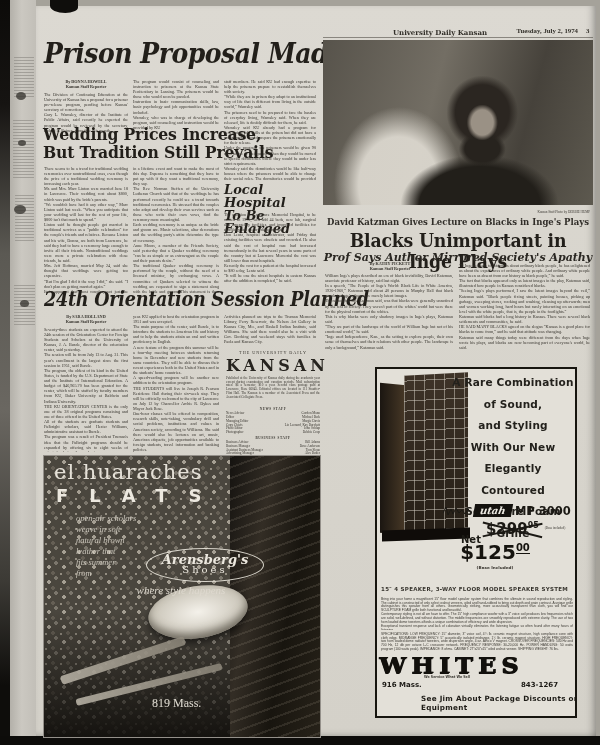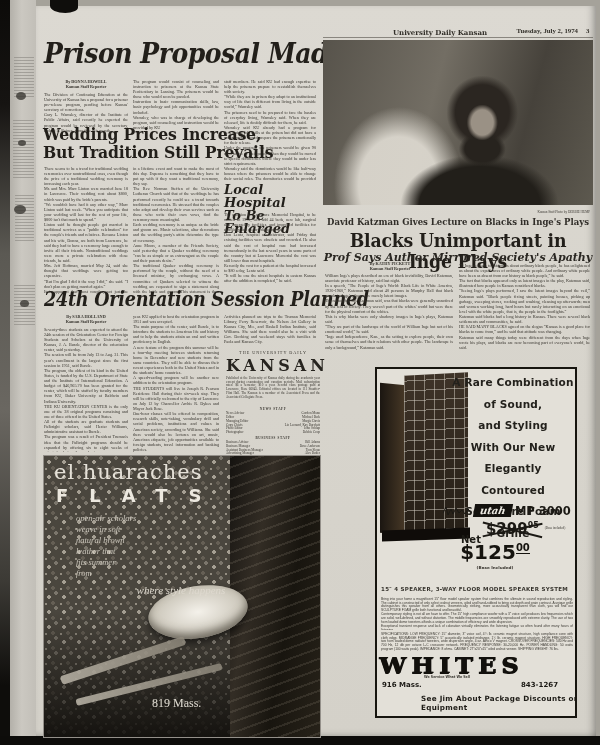--- a/index.html
+++ b/index.html
@@ -338,20 +338,24 @@
     <div class="shoe-title">el huaraches</div>
     <div class="shoe-sub">FLATS</div>
     <div class="shoe-lines">
       <div>open-air scholars</div>
       <div>weave in soft</div>
       <div>natural brown</div>
       <div>leather that</div>
       <div>fits summer</div>
       <div>from</div>
     </div>
+    <div class="shoe-oval">
+      <div class="shoe-brand1">Arensberg's</div>
+      <div class="shoe-brand2">Shoes</div>
+    </div>
     <div class="shoe-tag">where style happens</div>
     <div class="shoe-addr">819 Mass.</div>
   </div>
 
   <div class="abs stereoad">
     <div class="rel speaker">
       <div class="spk-side"></div>
       <div class="spk-front"></div>
       <div class="spk-base"></div>
     </div>

